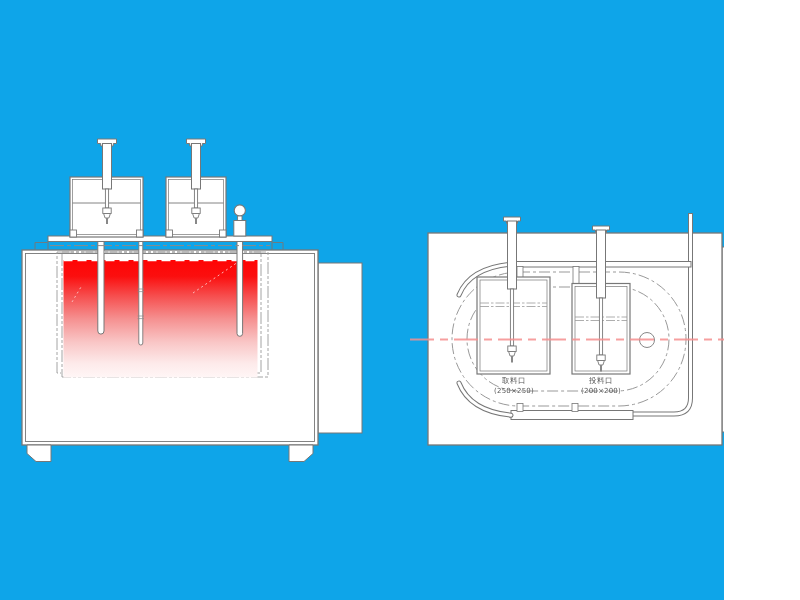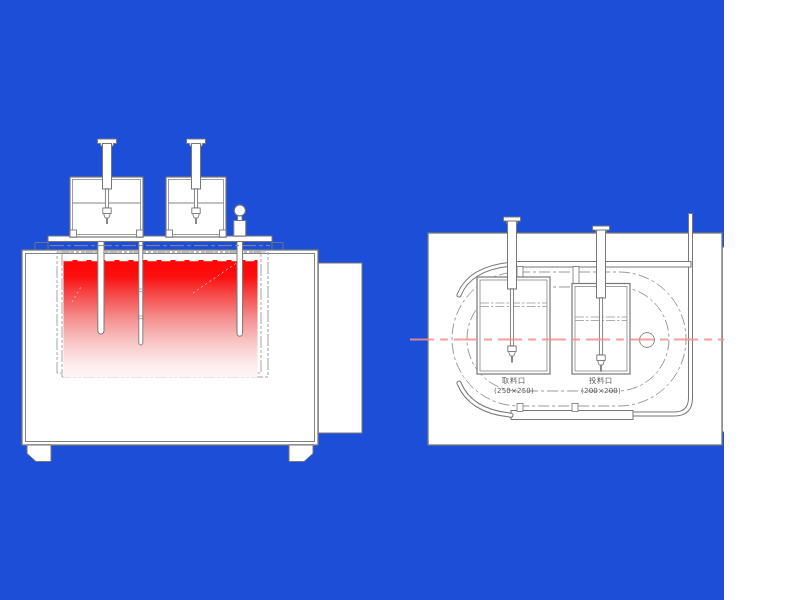--- a/index.html
+++ b/index.html
@@ -1,19 +1,19 @@
 <!DOCTYPE html>
 <html><head>
 <meta charset="utf-8">
 <style>
   html,body{margin:0;padding:0;background:#ffffff;}
   .stage{
     position:relative;
     width:724px;height:600px;
-    background:#1d4ed8;
+    background:#0ea5e9;
     overflow:hidden;
     font-family:"DejaVu Sans", sans-serif;
   }
   svg{display:block;}
   text{
     font-family:"DejaVu Sans", sans-serif;
     fill:#555555;
   }
   .port-label{font-size:7.5px;letter-spacing:0.5px;}
   .port-size{font-size:7px;letter-spacing:0.2px;}

